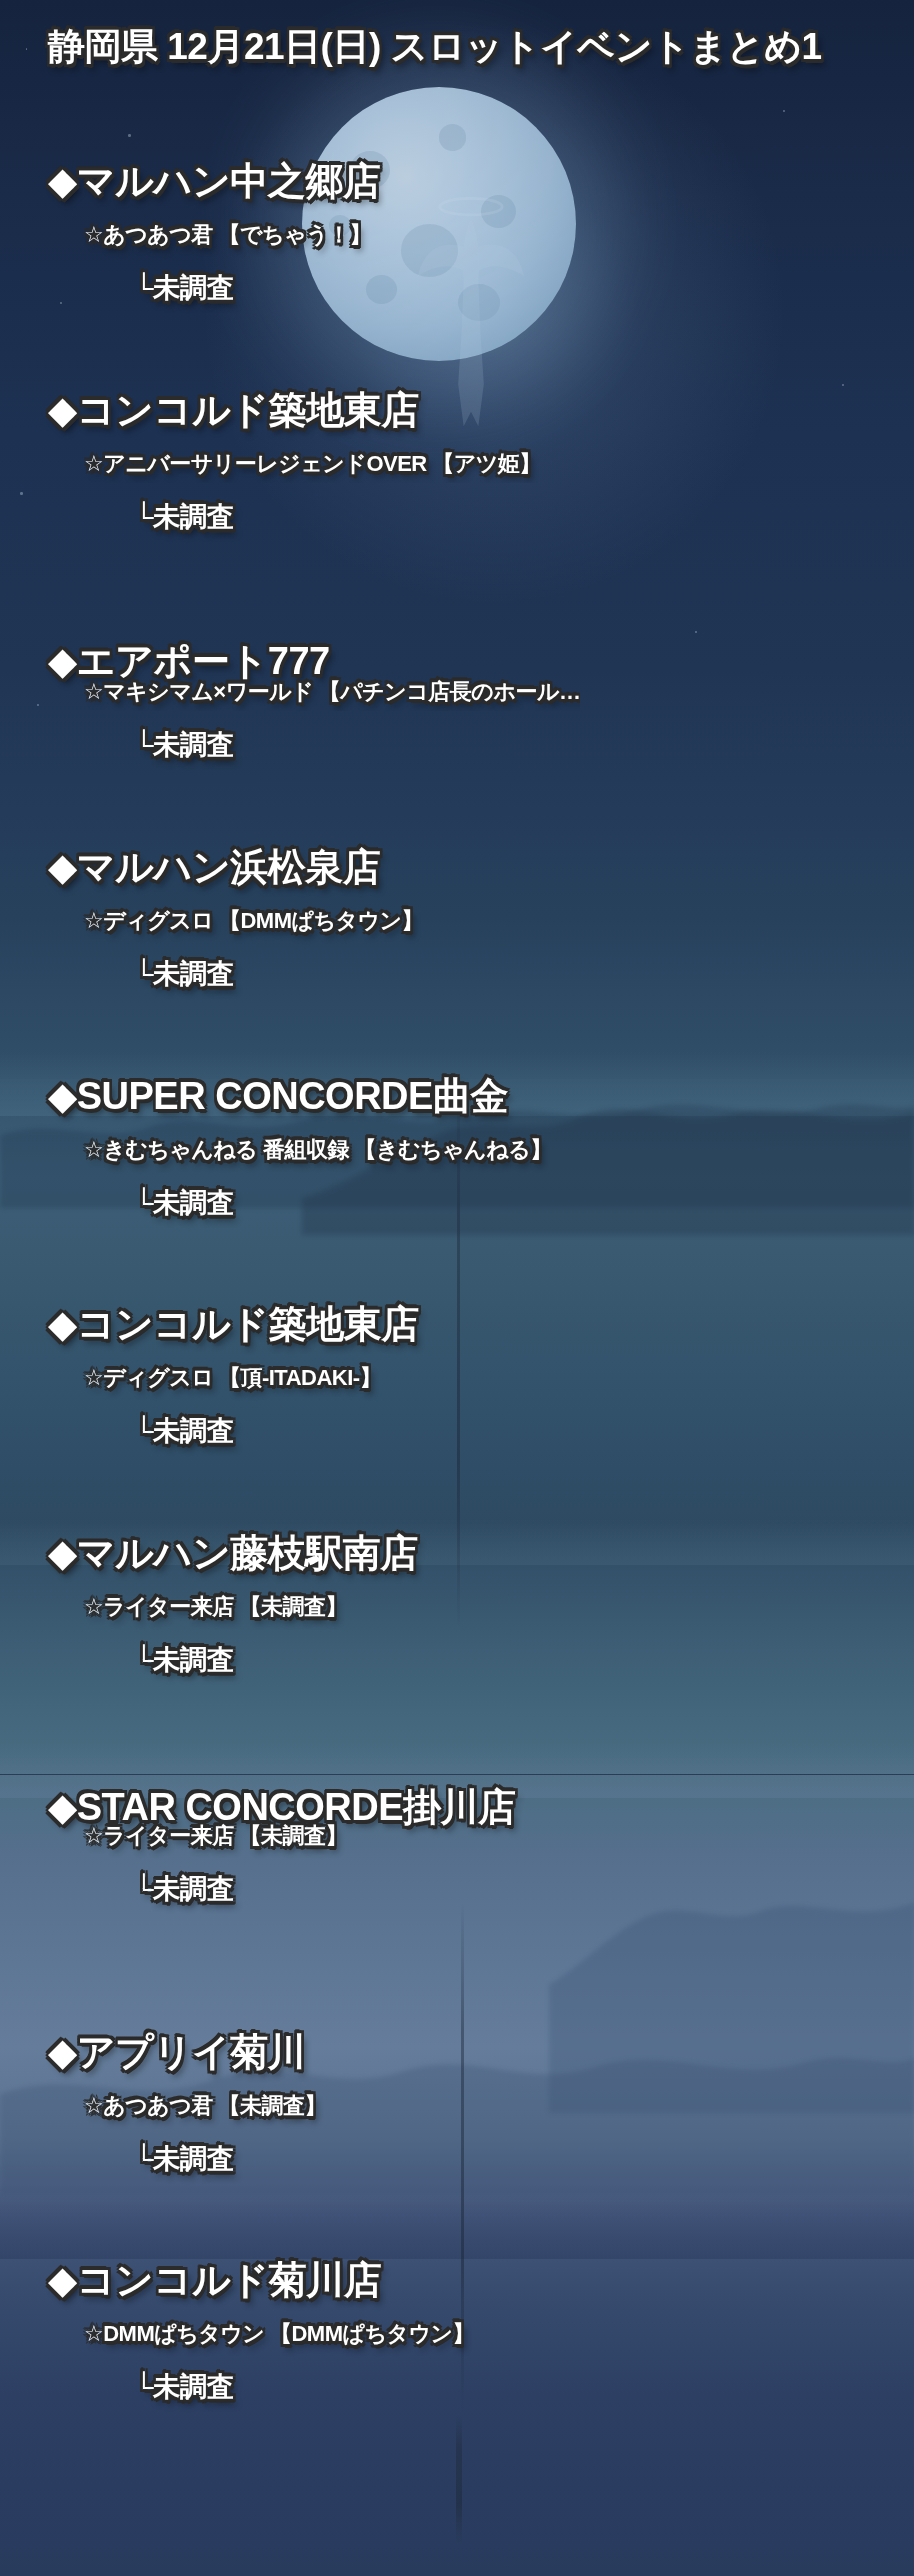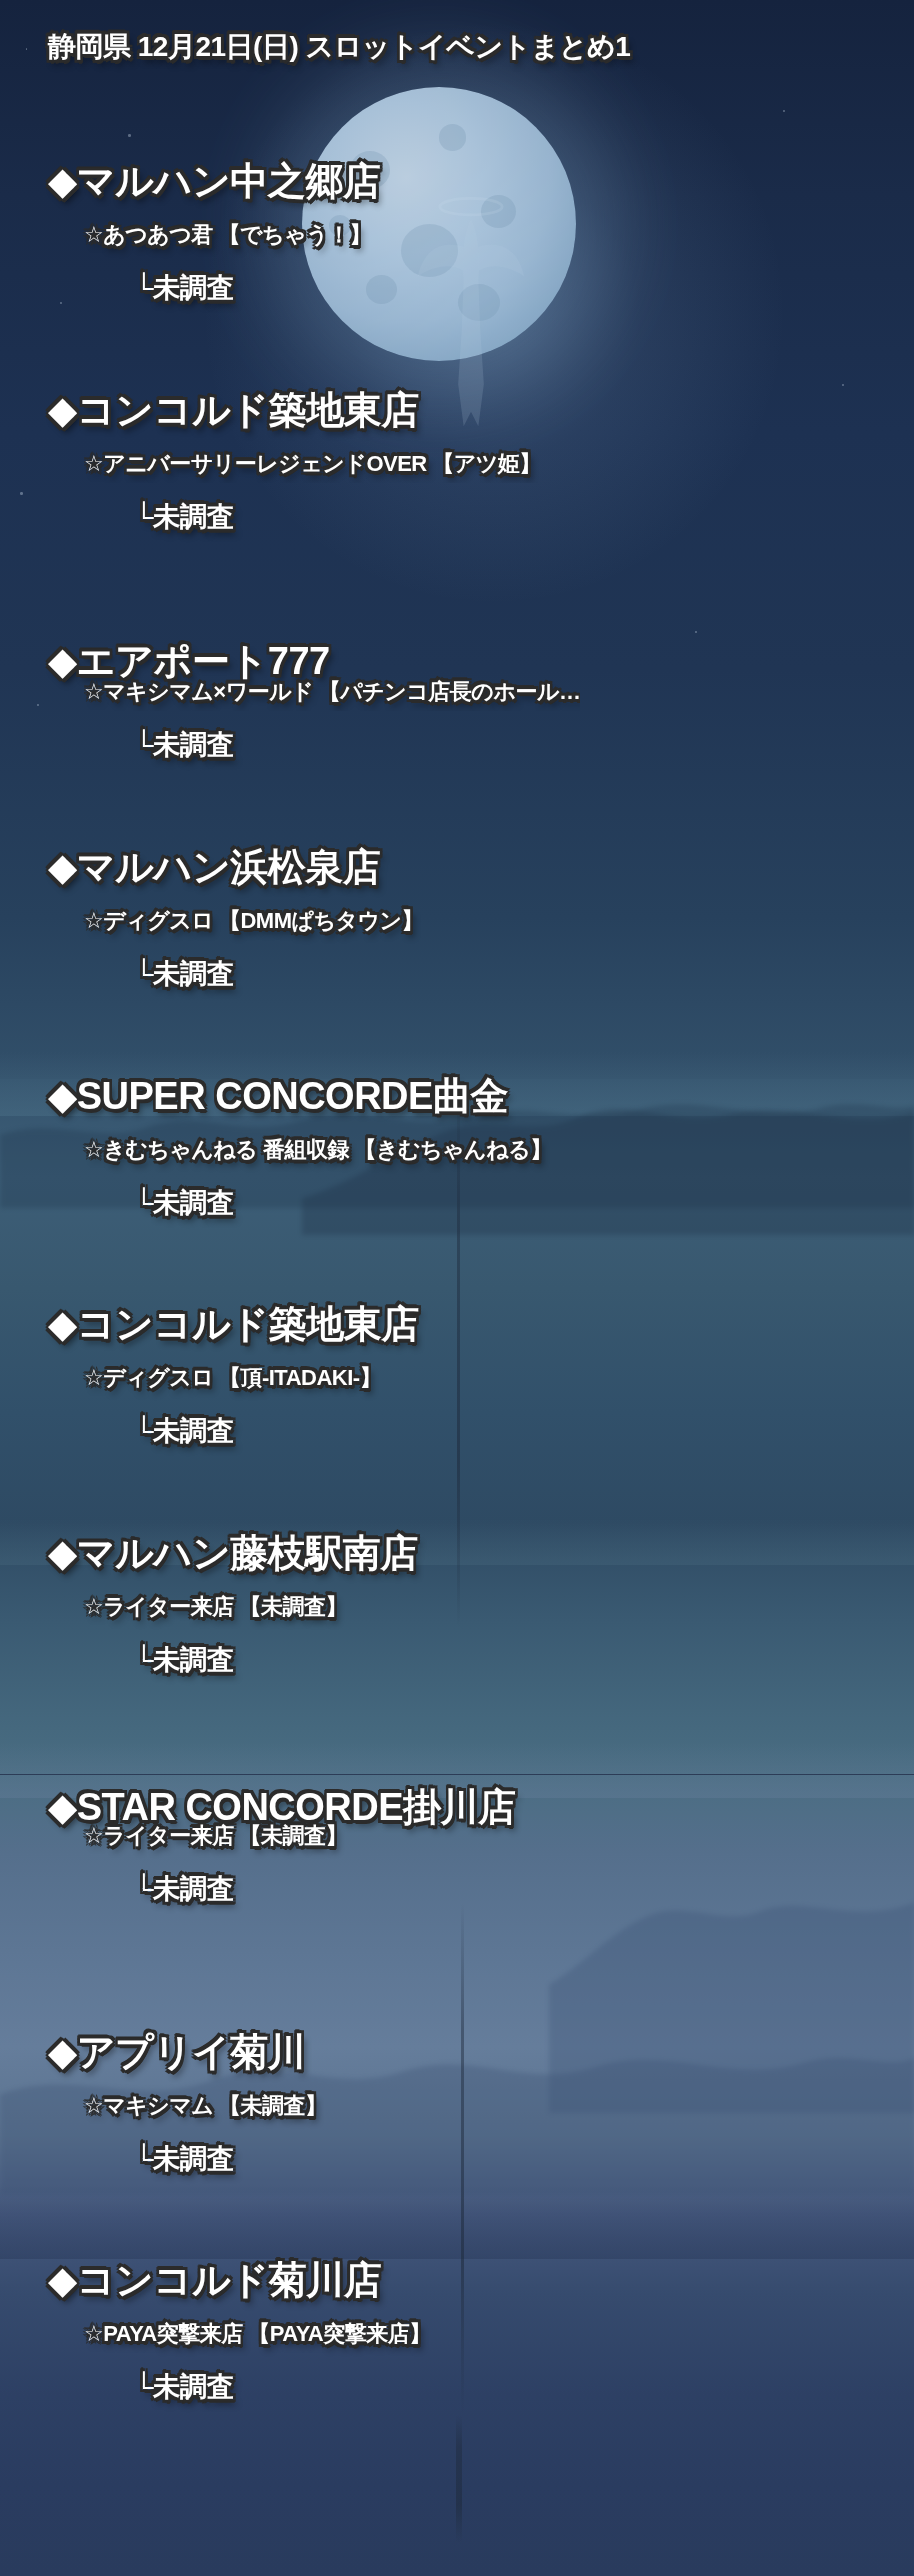--- a/index.html
+++ b/index.html
@@ -165,21 +165,21 @@
        3.7px  5.5px 6.4px rgba(0,0,0,0.45);
     white-space: nowrap;
     font-weight: bold;
     letter-spacing: -0.5px;
   }
 
   .poster-title {
     position: absolute;
     left: 48px;
     top: 26.5px;
-    font-size: 28px;
+    font-size: 37px;
     line-height: 40px;
   }
 
   .entry {
     position: absolute;
     left: 0;
     width: 915px;
   }
 
   .shop-line {
@@ -317,25 +317,25 @@
     </div>
 
     <div class="entry">
       <div class="outlined shop-line" style="top:1763px;margin-top:25px;">◆STAR CONCORDE掛川店</div>
       <div class="outlined event-line" style="top:1817px;">☆ライター来店 【未調査】</div>
       <div class="outlined status-line" style="top:1871px;">└未調査</div>
     </div>
 
     <div class="entry">
       <div class="outlined shop-line" style="top:2033px;">◆アプリイ菊川</div>
-      <div class="outlined event-line" style="top:2087px;">☆マキシマム 【未調査】</div>
+      <div class="outlined event-line" style="top:2087px;">☆あつあつ君 【未調査】</div>
       <div class="outlined status-line" style="top:2141px;">└未調査</div>
     </div>
 
     <div class="entry">
       <div class="outlined shop-line" style="top:2261px;">◆コンコルド菊川店</div>
-      <div class="outlined event-line" style="top:2315px;">☆PAYA突撃来店 【PAYA突撃来店】</div>
+      <div class="outlined event-line" style="top:2315px;">☆DMMぱちタウン 【DMMぱちタウン】</div>
       <div class="outlined status-line" style="top:2369px;">└未調査</div>
     </div>
 
   </div>
 </div>
 
 
 </body></html>

